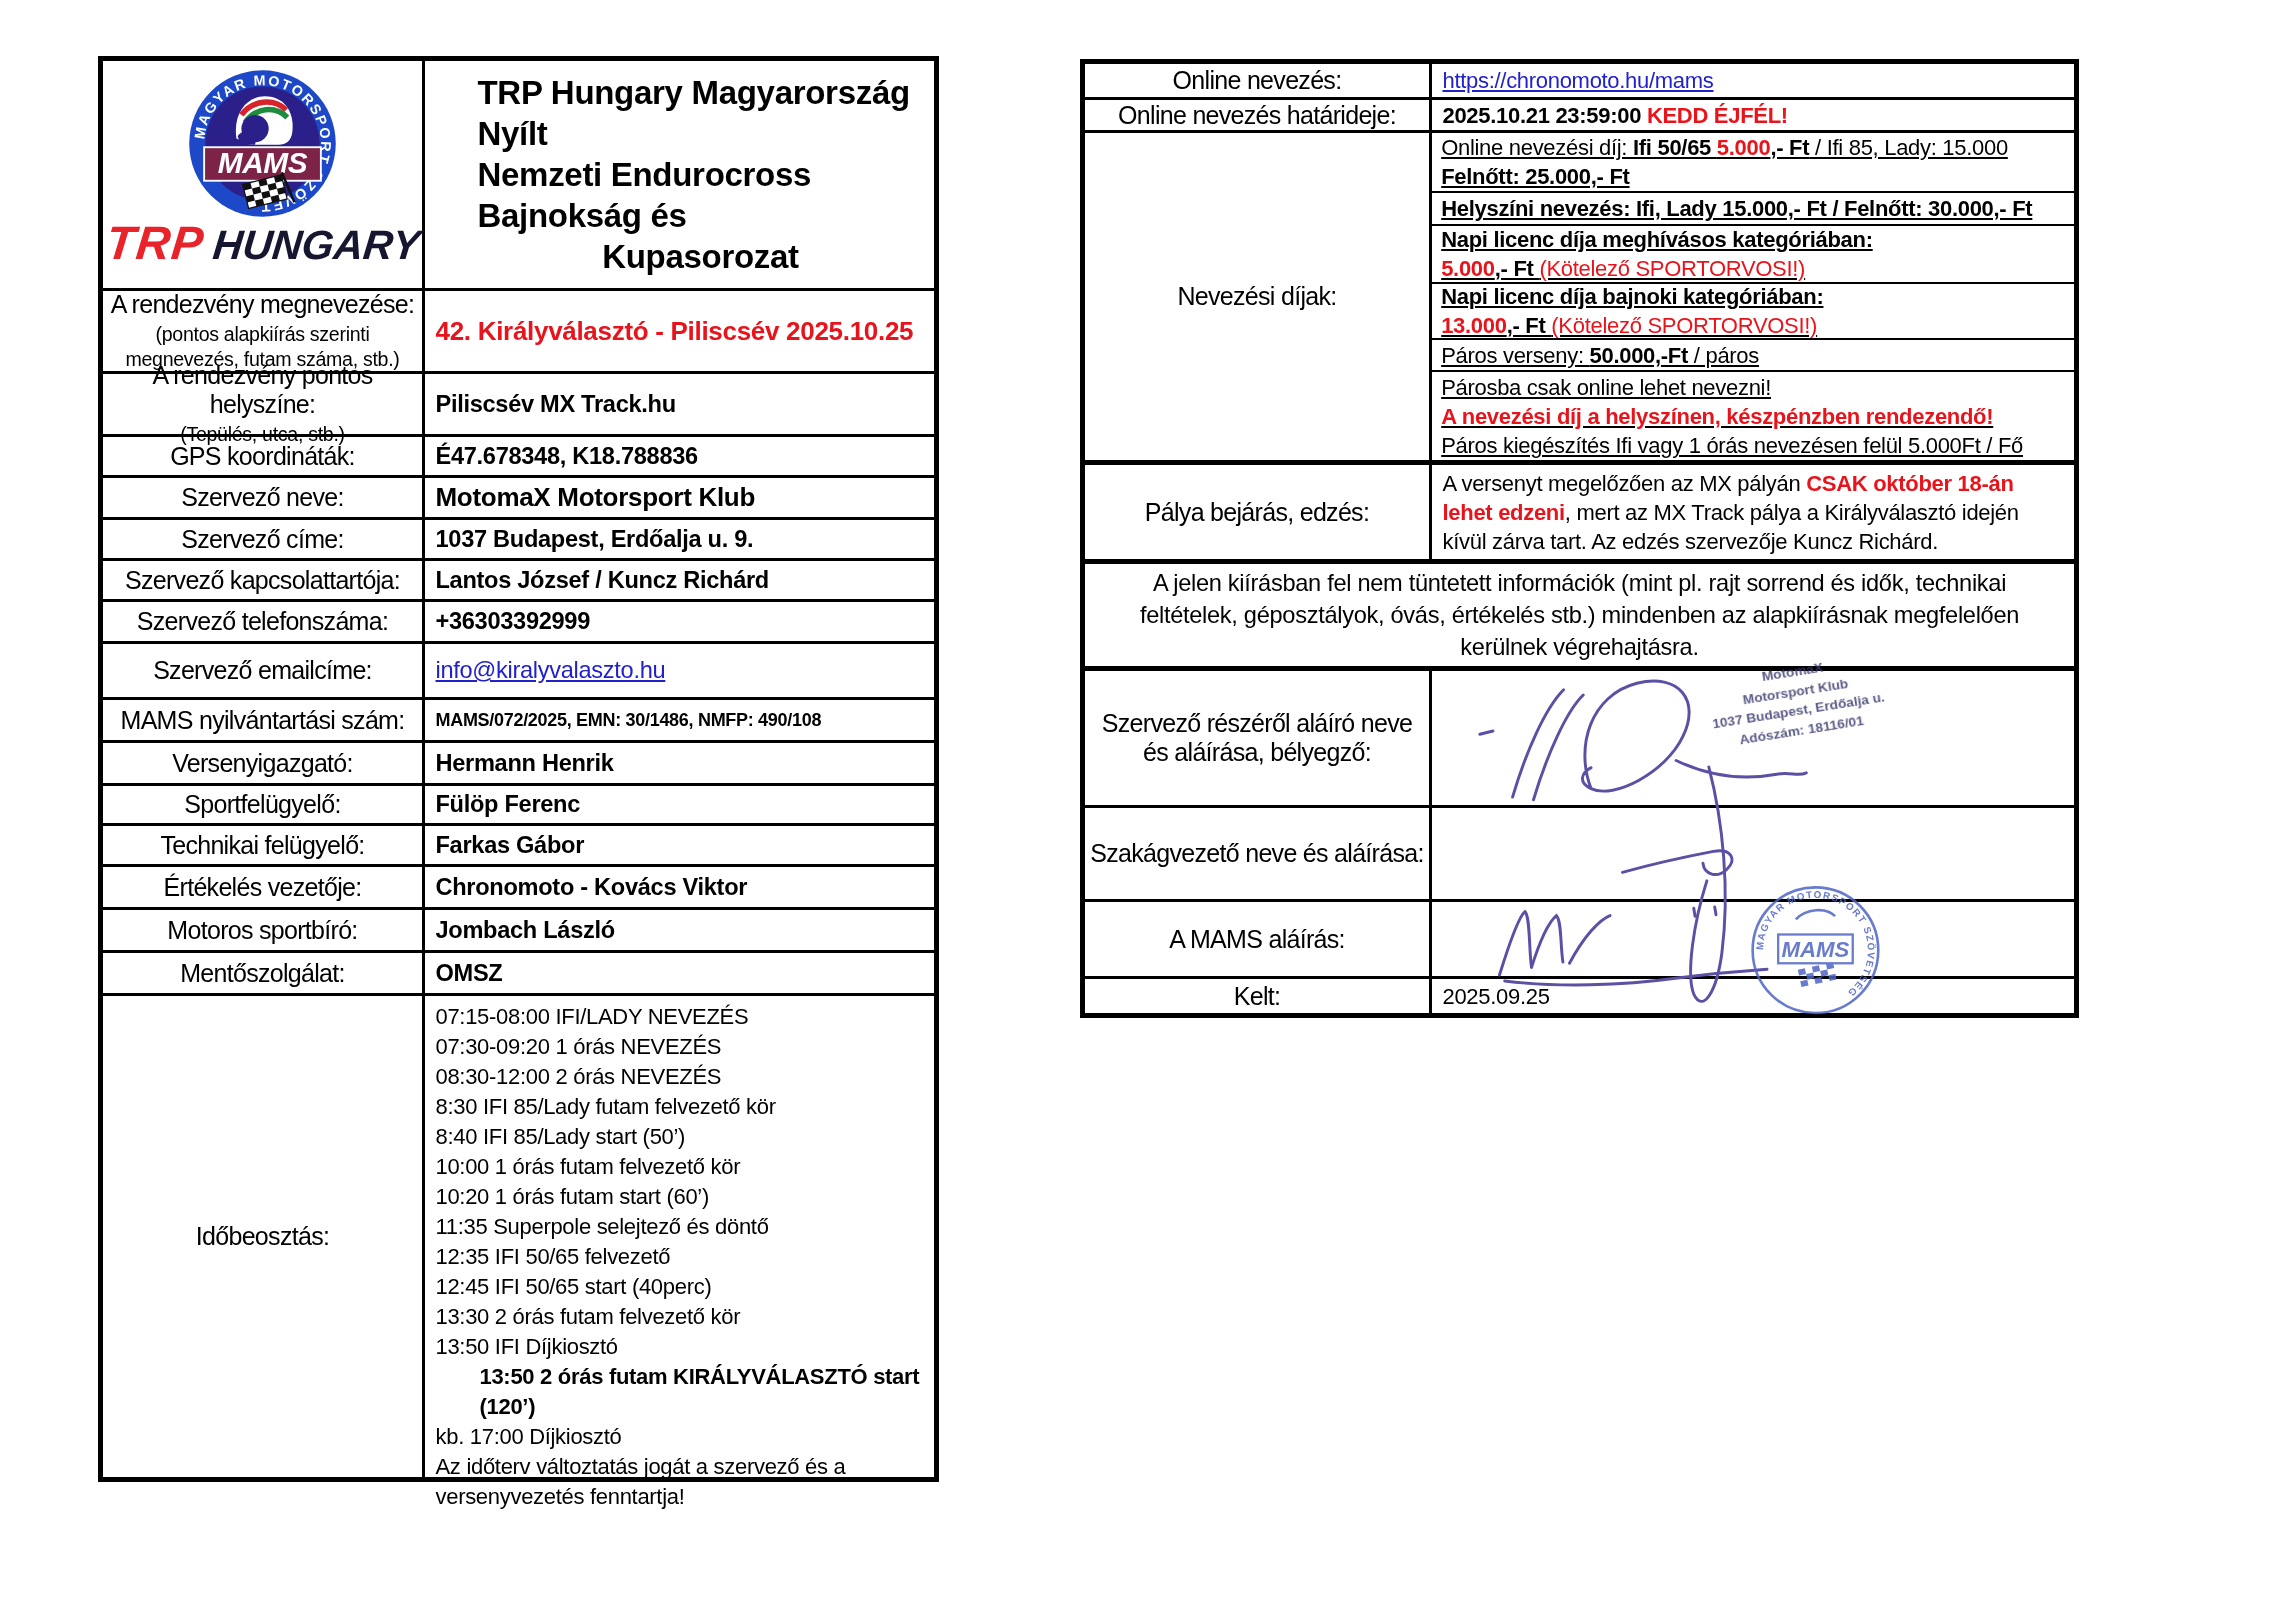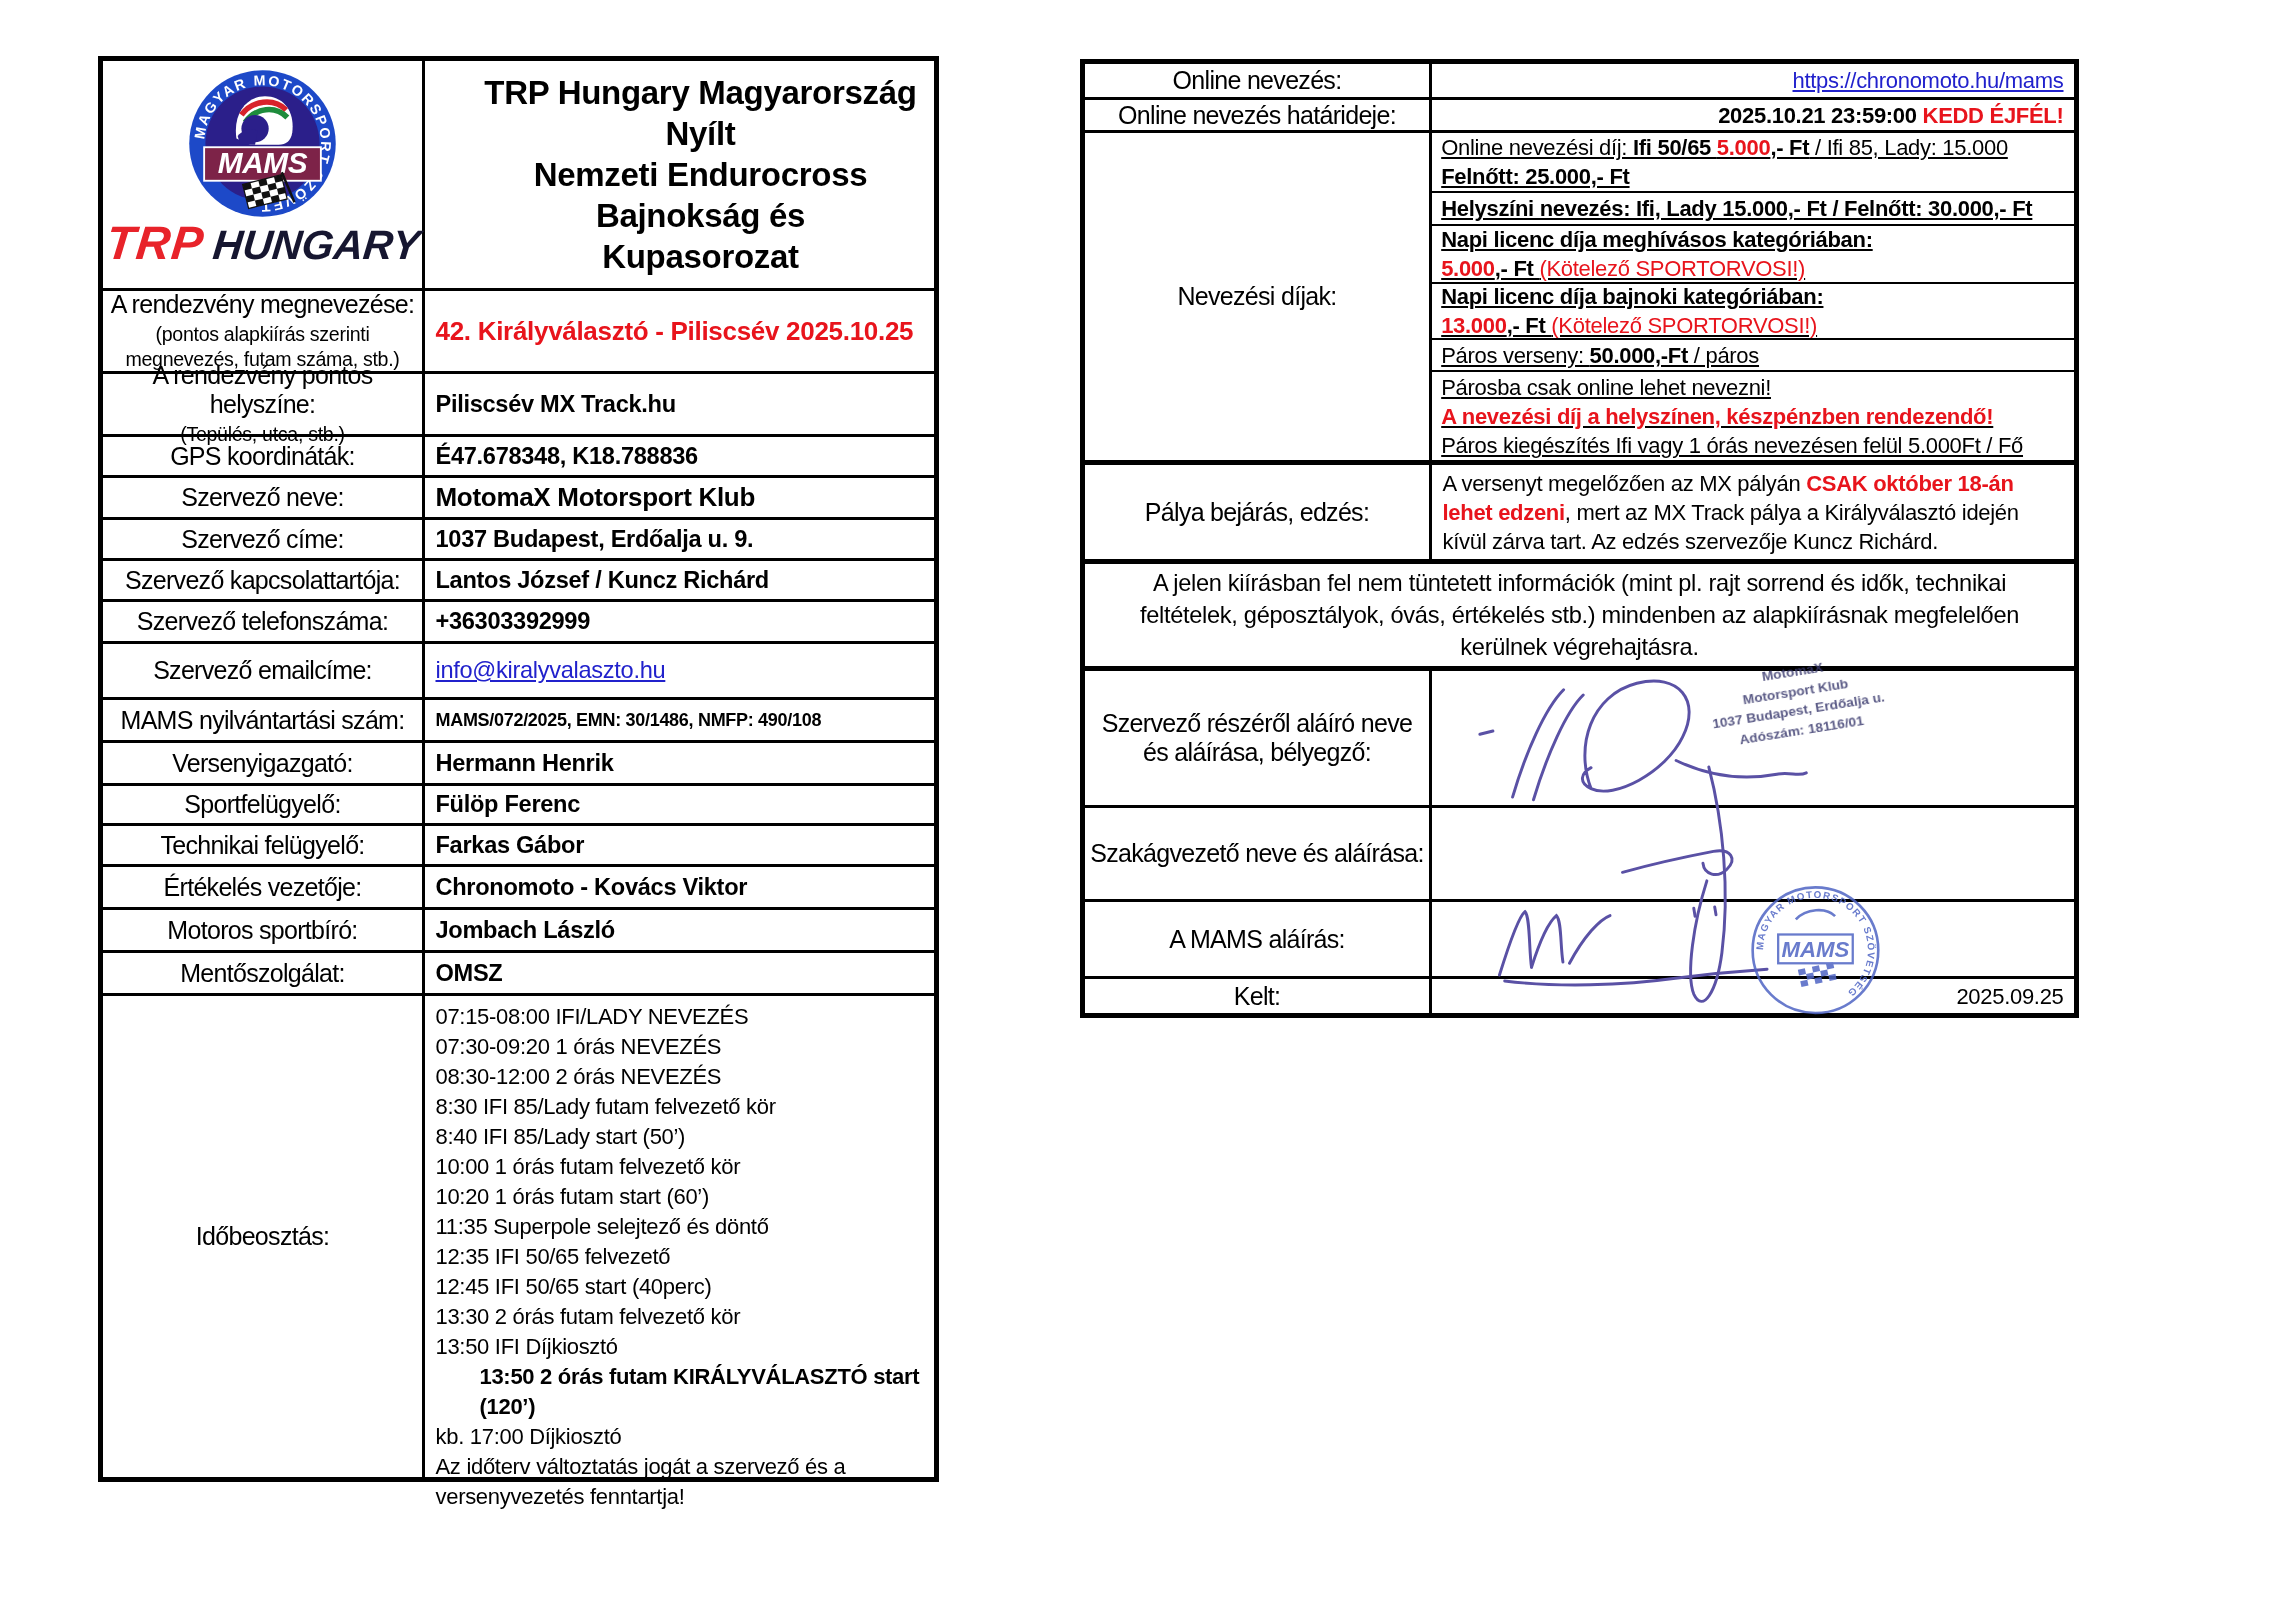--- a/index.html
+++ b/index.html
@@ -18,39 +18,39 @@
   .sub{font-size:19.6px;letter-spacing:-0.3px;line-height:25px;margin-top:3.9px;}
   .bold{font-weight:bold;}
   .red{color:#e8141c;}
   .lk{color:#2121cc;text-decoration:underline;}
   a.lk{cursor:pointer;}
 
   
   #left-table{left:98px;top:56px;width:841px;}
   #left-table .lblcell{width:322px;}
   #left-table .valcell{font-weight:bold;letter-spacing:-0.3px;}
-  .title-cell{align-items:center;text-align:center;font-weight:bold;font-size:33px;
+  .title-cell{align-items:center;font-weight:bold;font-size:33px;
               line-height:41px;letter-spacing:-0.7px;margin-left:42px;}
   .logo-cell{display:flex;flex-direction:column;align-items:center;justify-content:flex-start;
              padding-top:7.9px;}
   .trp-logo{margin-top:10.5px;font-style:italic;font-weight:bold;white-space:nowrap;
             transform:skewX(-6deg);}
   .trp-red{color:#e8232a;font-size:47px;letter-spacing:1.3px;}
   .trp-dark{color:#161630;font-size:41px;letter-spacing:0px;margin-left:9.2px;}
   .sched-val{justify-content:flex-start;padding-top:6px;font-weight:normal !important;}
   .sched-line{font-size:22px;line-height:30px;letter-spacing:-0.3px;font-weight:normal;}
   .sched-line.bold{font-weight:bold;margin-left:44px;}
 
   
   #right-table{left:1080px;top:59px;width:999px;}
   #right-table .row{border-top:3.3px solid #000;}
   #right-table .row.first{border-top:none;}
   #right-table .row.thick{border-top:5.2px solid #000;}
   #right-table .lblcell{width:347px;}
-  #right-table .valcell{font-size:22px;line-height:29px;letter-spacing:-0.3px;align-items:flex-end;}
+  #right-table .valcell{font-size:22px;line-height:29px;letter-spacing:-0.3px;}
   .subcol{flex:1;display:flex;flex-direction:column;box-sizing:border-box;text-decoration:underline;}
   .srow{display:flex;flex-direction:column;justify-content:center;box-sizing:border-box;
         border-top:2.6px solid #000;padding:1.3px 9.2px;font-size:22px;line-height:29px;
         letter-spacing:-0.3px;}
   .srow.first{border-top:none;}
   .note-cell{flex:1;display:flex;align-items:center;justify-content:center;text-align:center;
              font-size:23.6px;line-height:32px;letter-spacing:-0.3px;padding:3.9px 17px;
              box-sizing:border-box;}
   .palya-val{line-height:27.5px;}
 

